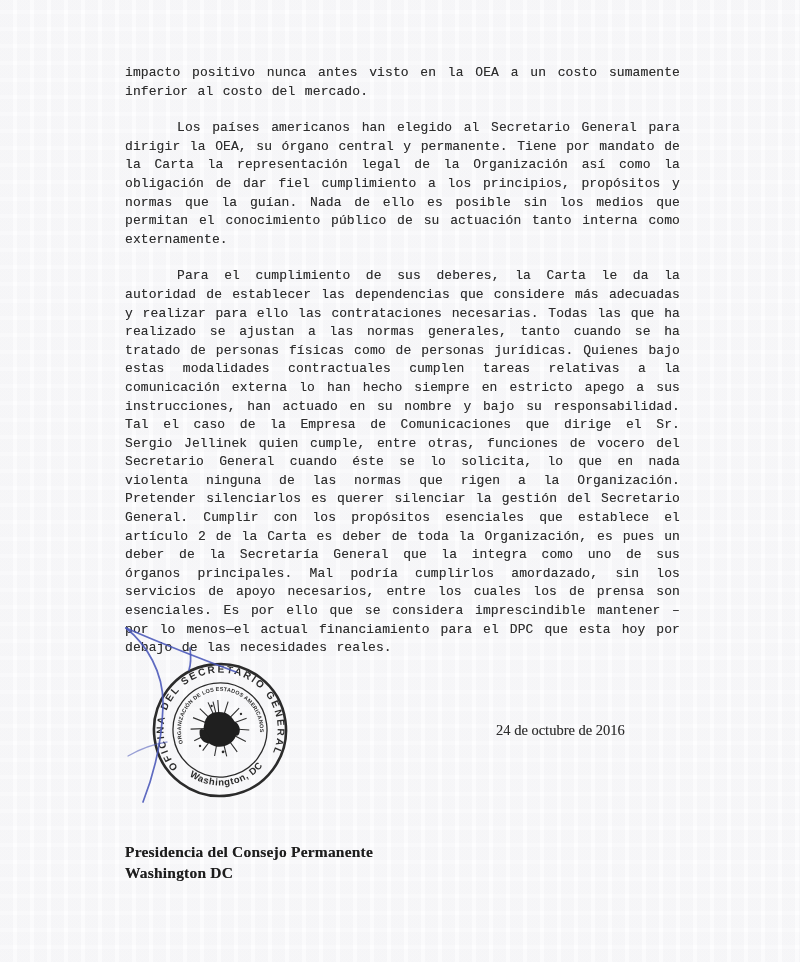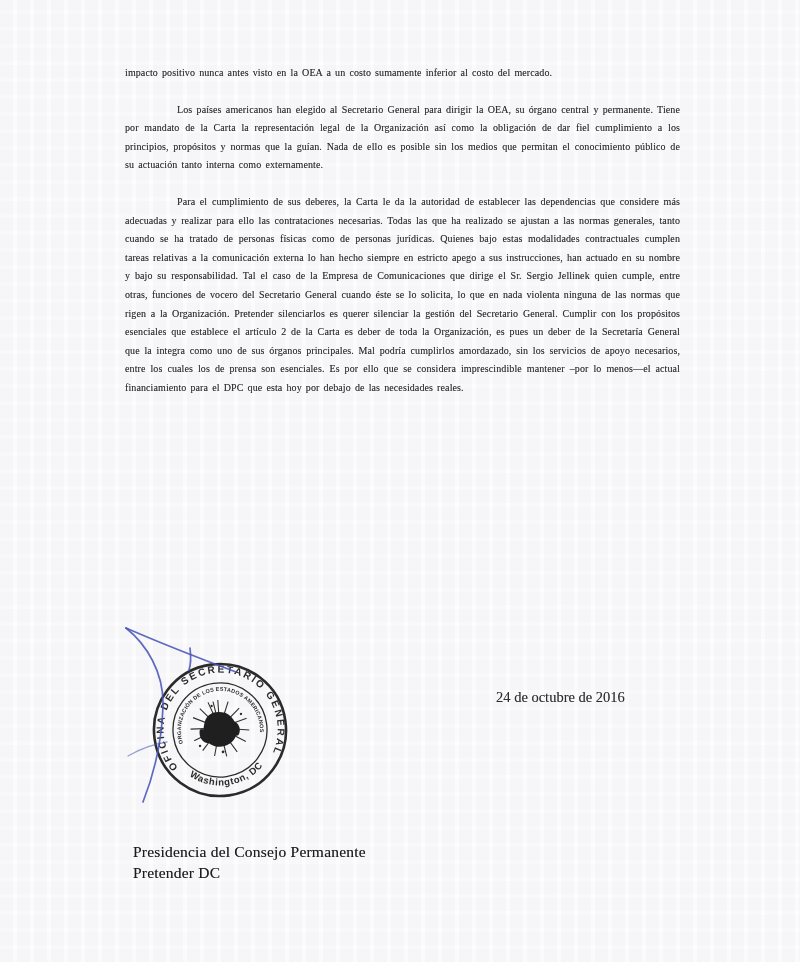--- a/index.html
+++ b/index.html
@@ -21,46 +21,46 @@
   .scan-page{
     position:absolute;inset:0;
     background:
       repeating-linear-gradient(90deg, rgba(120,120,140,0.035) 0 13px, rgba(255,255,255,0) 13px 17px),
       repeating-linear-gradient(0deg, rgba(120,120,140,0.018) 0 13px, rgba(255,255,255,0) 13px 17px),
       var(--paper);
   }
   .letter-body{
     position:absolute;
     left:125px; top:64px; width:555px;
-    font-size:10px; line-height:18.6px;
+    font-size:13px; line-height:18.6px;
     color:var(--ink);
     text-align:justify;
     letter-spacing:0.1px;
     word-spacing:1.5px;
     text-shadow:0 0 0.5px rgba(40,40,40,0.45);
+    font-family:Liberation Mono, monospace;
   }
   .letter-body p{margin:0 0 18px 0; text-indent:52px;}
   .letter-body p.no-indent{text-indent:0;}
   .date-line{
-    position:absolute; left:496px; top:689px;
+    position:absolute; left:496px; top:722px;
     font-size:14.5px; color:var(--ink);
     text-shadow:0 0 0.5px rgba(40,40,40,0.4);
   }
   .stamp-signature{
     position:absolute; left:110px; top:608px;
     width:240px; height:215px;
   }
   .recipient-block{
     position:absolute; left:125px; top:841px;
-    font-size:15.5px; font-weight:normal;
+    font-size:15.5px; font-weight:bold;
     line-height:21px;
     color:var(--ink-bold);
     letter-spacing:0.2px;
     text-shadow:0 0 0.5px rgba(20,20,20,0.5);
-    margin-left:8px;
   }
   .seal-outer-text{
     font-family:"Liberation Sans","DejaVu Sans",sans-serif;
     font-size:10px; font-weight:bold; letter-spacing:2.1px;
     fill:var(--seal-ink);
   }
   .seal-bottom-text{
     font-family:"Liberation Sans","DejaVu Sans",sans-serif;
     font-size:9.5px; font-weight:bold; letter-spacing:0.6px;
     fill:var(--seal-ink);
@@ -130,16 +130,16 @@
         <path class="sig-stroke" d="M16 20 C 36 36, 54 64, 53 98 C 52 132, 44 166, 33 194"></path>
         <path class="sig-stroke" d="M16 20 C 48 34, 86 49, 126 64"></path>
         <path class="sig-stroke" d="M80 40 C 81 48, 81 56, 79 62"></path>
         <path class="sig-stroke light" d="M18 148 C 30 141, 44 136, 57 134"></path>
       </g>
     </svg>
   </div>
 
   <div class="recipient-block">
     <div>Presidencia del Consejo Permanente</div>
-    <div>Pretender DC</div>
+    <div>Washington DC</div>
   </div>
 
 </div>
 
 </body></html>

